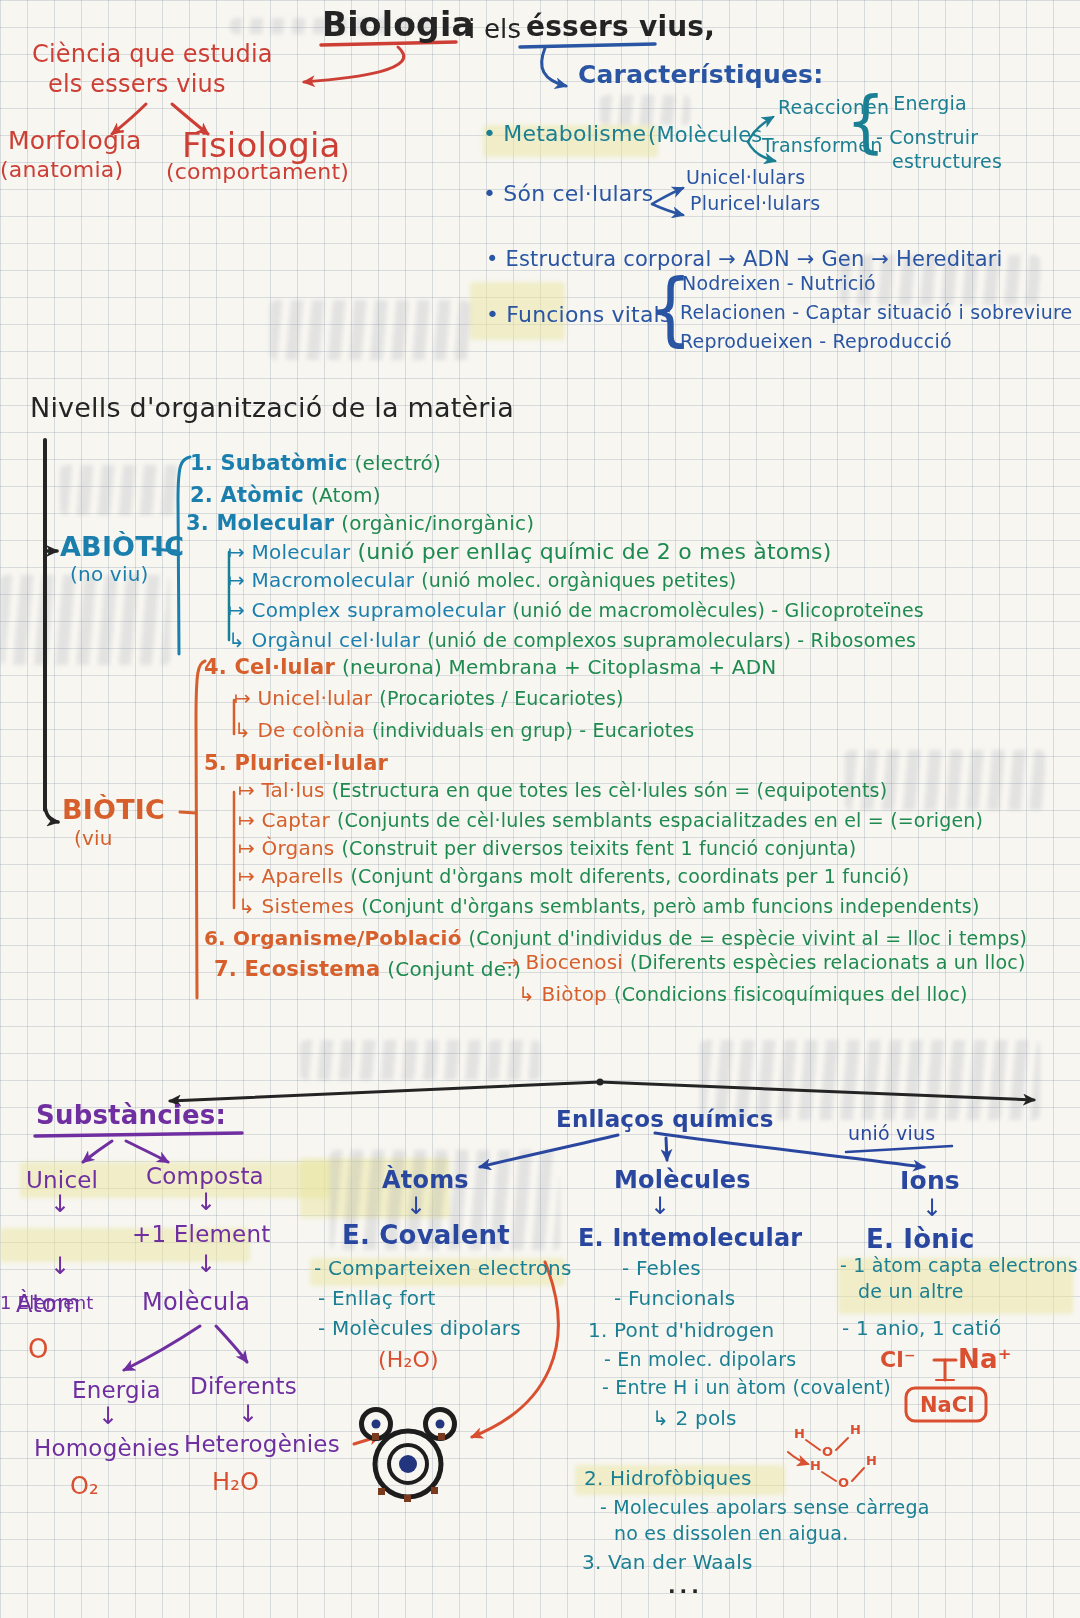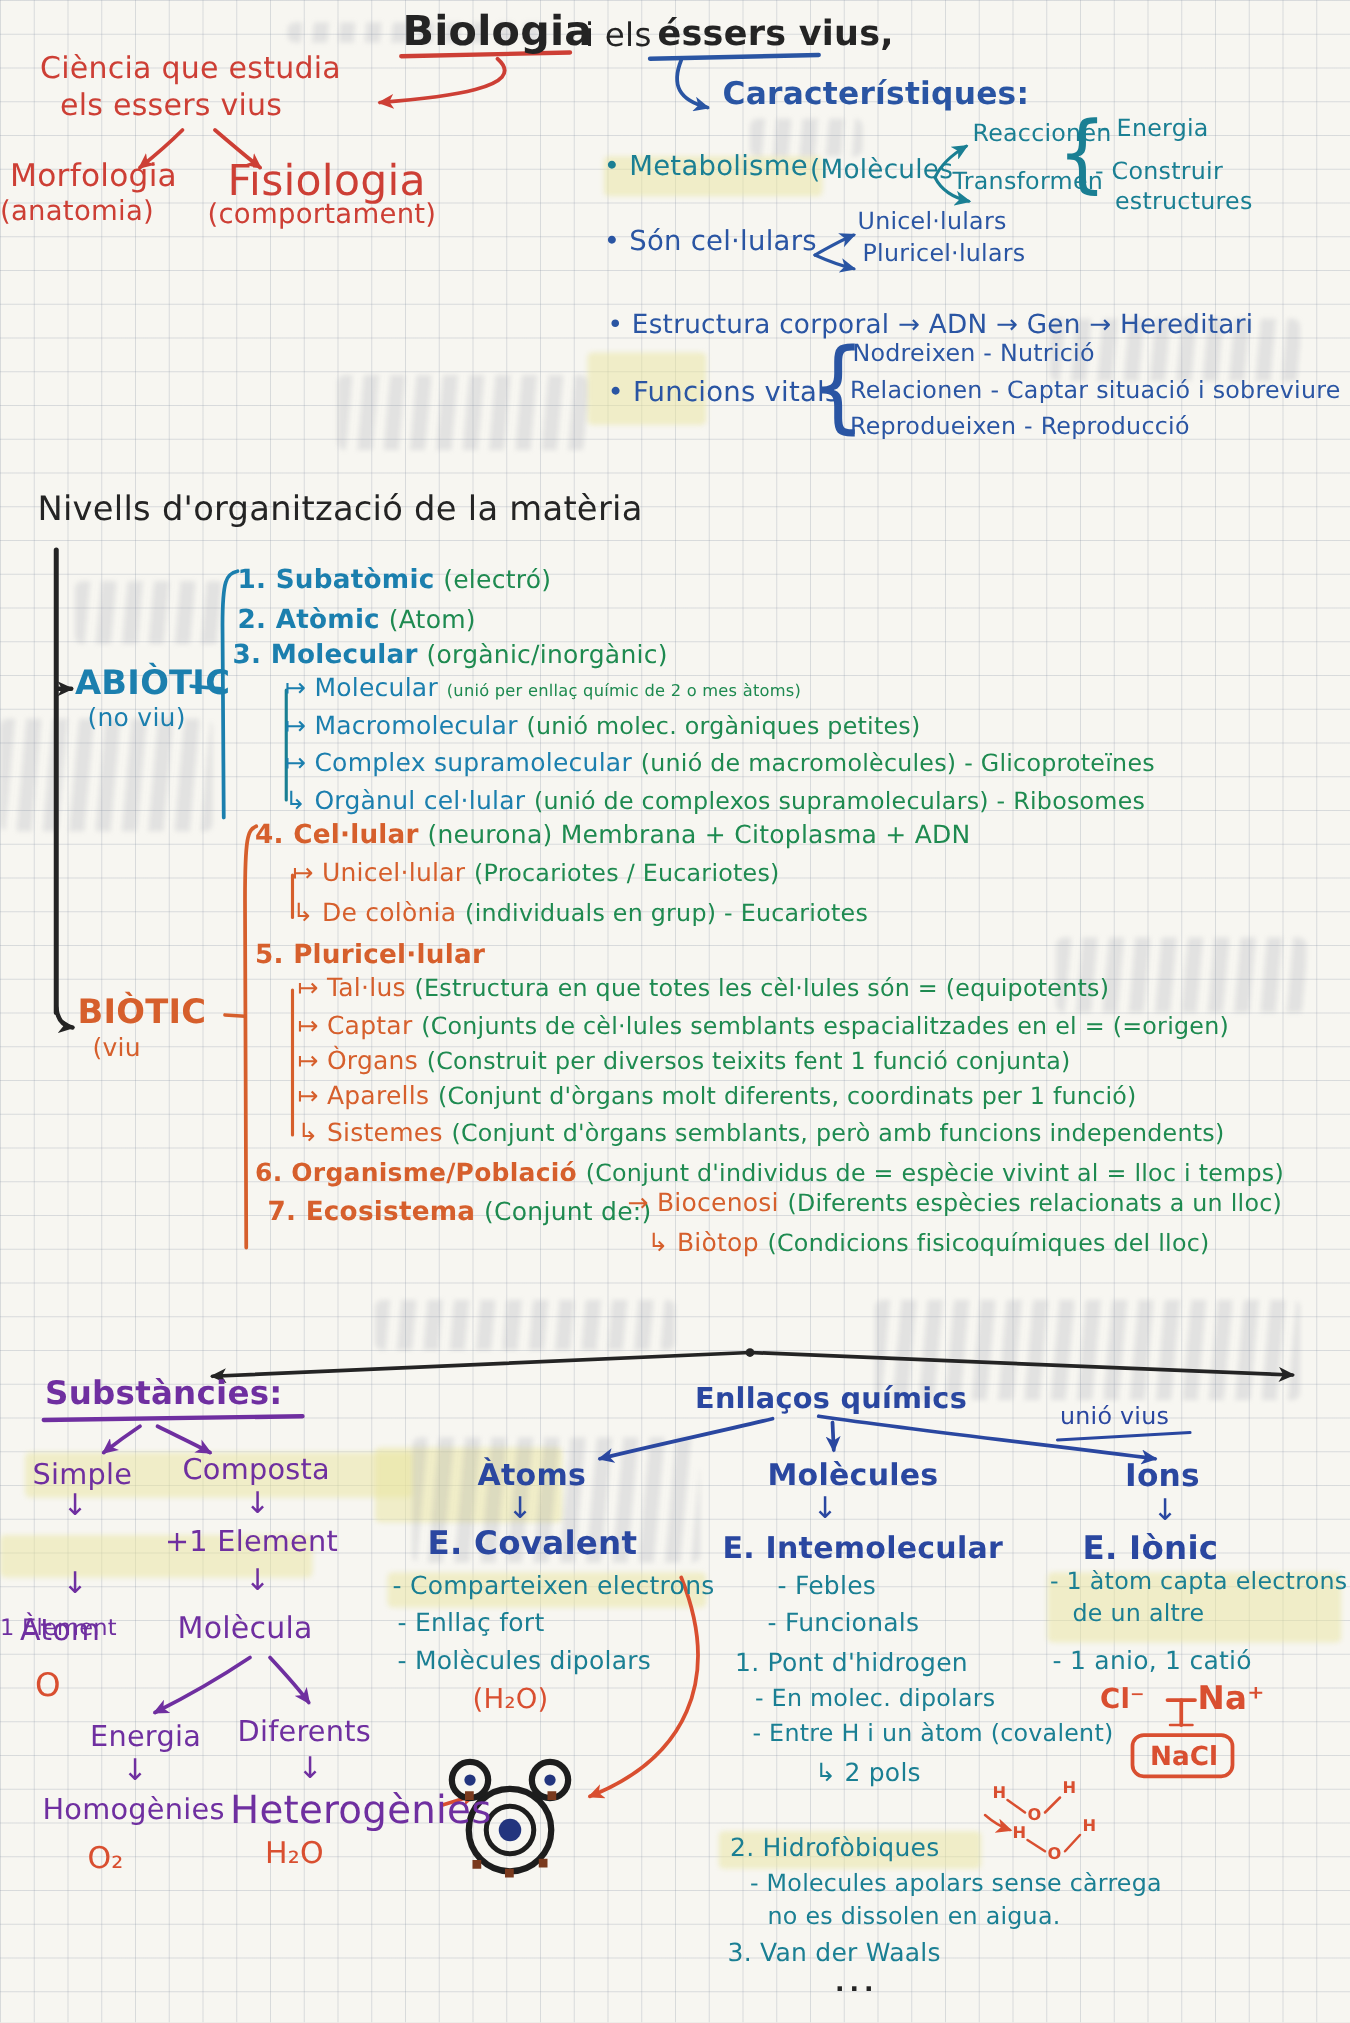--- a/index.html
+++ b/index.html
@@ -215,21 +215,21 @@
     <span class="t blk" style="left:30px;top:394px;font-size:27px">Nivells d'organització de la matèria</span>
     <span class="t cyan b" style="left:60px;top:533px;font-size:27px">ABIÒTIC</span>
     <span class="t cyan" style="left:70px;top:564px;font-size:20px">(no viu)</span>
     <span class="t org b" style="left:62px;top:796px;font-size:27px">BIÒTIC</span>
     <span class="t org" style="left:74px;top:828px;font-size:20px">(viu</span>
 
     <div class="t" style="left:190px;top:452px;font-size:21px"><span class="cyan b mr">1. Subatòmic</span><span class="grn" style="font-size:20px">(electró)</span></div>
     <div class="t" style="left:190px;top:484px;font-size:21px"><span class="cyan b mr">2. Atòmic</span><span class="grn" style="font-size:20px">(Atom)</span></div>
     <div class="t" style="left:186px;top:512px;font-size:21px"><span class="cyan b mr">3. Molecular</span><span class="grn" style="font-size:20px">(orgànic/inorgànic)</span></div>
 
-    <div class="t" style="left:228px;top:540px;font-size:20px"><span class="pa cyan"></span><span class="cyan mr">Molecular</span><span class="grn" style="font-size:13px">(unió per enllaç químic de 2 o mes àtoms)</span></div>
+    <div class="t" style="left:228px;top:540px;font-size:20px"><span class="pa cyan"></span><span class="cyan mr">Molecular</span><span class="grn" style="font-size:22px">(unió per enllaç químic de 2 o mes àtoms)</span></div>
     <div class="t" style="left:228px;top:570px;font-size:20px"><span class="pa cyan"></span><span class="cyan mr">Macromolecular</span><span class="grn" style="font-size:19px">(unió molec. orgàniques petites)</span></div>
     <div class="t" style="left:228px;top:600px;font-size:20px"><span class="pa cyan"></span><span class="cyan mr">Complex supramolecular</span><span class="grn" style="font-size:19px">(unió de macromolècules) - Glicoproteïnes</span></div>
     <div class="t" style="left:228px;top:630px;font-size:20px"><span class="pb cyan"></span><span class="cyan mr">Orgànul cel·lular</span><span class="grn" style="font-size:19px">(unió de complexos supramoleculars) - Ribosomes</span></div>
 
     <div class="t" style="left:204px;top:656px;font-size:21px"><span class="org b mr">4. Cel·lular</span><span class="grn" style="font-size:20px">(neurona) Membrana + Citoplasma + ADN</span></div>
     <div class="t" style="left:234px;top:688px;font-size:20px"><span class="pa org"></span><span class="org mr">Unicel·lular</span><span class="grn" style="font-size:19px">(Procariotes / Eucariotes)</span></div>
     <div class="t" style="left:234px;top:720px;font-size:20px"><span class="pb org"></span><span class="org mr">De colònia</span><span class="grn" style="font-size:19px">(individuals en grup) - Eucariotes</span></div>
 
     <span class="t org b" style="left:204px;top:752px;font-size:21px">5. Pluricel·lular</span>
     <div class="t" style="left:238px;top:780px;font-size:20px"><span class="pa org"></span><span class="org mr">Tal·lus</span><span class="grn" style="font-size:19px">(Estructura en que totes les cèl·lules són = (equipotents)</span></div>
@@ -240,37 +240,37 @@
 
     <div class="t" style="left:204px;top:928px;font-size:20px"><span class="org b mr">6. Organisme/Població</span><span class="grn" style="font-size:19px">(Conjunt d'individus de = espècie vivint al = lloc i temps)</span></div>
     <div class="t" style="left:214px;top:958px;font-size:21px"><span class="org b mr">7. Ecosistema</span><span class="grn" style="font-size:20px">(Conjunt de:)</span></div>
     <div class="t" style="left:502px;top:952px;font-size:20px"><span class="pr org"></span><span class="org mr">Biocenosi</span><span class="grn" style="font-size:19px">(Diferents espècies relacionats a un lloc)</span></div>
     <div class="t" style="left:518px;top:984px;font-size:20px"><span class="pb org"></span><span class="org mr">Biòtop</span><span class="grn" style="font-size:19px">(Condicions fisicoquímiques del lloc)</span></div>
   </div>
 
 
   <div>
     <span class="t pur b" style="left:36px;top:1102px;font-size:26px">Substàncies:</span>
-    <span class="t pur" style="left:26px;top:1168px;font-size:23px">Simple</span>
+    <span class="t pur" style="left:26px;top:1168px;font-size:23px">Unicel</span>
     <span class="t pur" style="left:146px;top:1164px;font-size:23px">Composta</span>
     <span class="t pur dn" style="left:50px;top:1192px;font-size:24px"></span>
     <span class="t pur dn" style="left:196px;top:1190px;font-size:24px"></span>
     <span class="t pur" style="left:0px;top:1294px;font-size:18px">1 Element</span>
     <span class="t pur" style="left:132px;top:1222px;font-size:23px">+1 Element</span>
     <span class="t pur dn" style="left:50px;top:1254px;font-size:24px"></span>
     <span class="t pur dn" style="left:196px;top:1252px;font-size:24px"></span>
     <span class="t pur" style="left:16px;top:1292px;font-size:24px">Àtom</span>
     <span class="t pur" style="left:142px;top:1290px;font-size:24px">Molècula</span>
     <span class="t fred" style="left:28px;top:1336px;font-size:26px">O</span>
     <span class="t pur" style="left:72px;top:1378px;font-size:23px">Energia</span>
     <span class="t pur" style="left:190px;top:1374px;font-size:23px">Diferents</span>
     <span class="t pur dn" style="left:98px;top:1404px;font-size:24px"></span>
     <span class="t pur dn" style="left:238px;top:1402px;font-size:24px"></span>
     <span class="t pur" style="left:34px;top:1436px;font-size:23px">Homogènies</span>
-    <span class="t pur" style="left:184px;top:1432px;font-size:31px">Heterogènies</span>
+    <span class="t pur" style="left:184px;top:1432px;font-size:23px">Heterogènies</span>
     <span class="t fred" style="left:70px;top:1474px;font-size:24px">O₂</span>
     <span class="t fred" style="left:212px;top:1470px;font-size:24px">H₂O</span>
   </div>
 
   <div>
     <span class="t dblu b" style="left:556px;top:1107px;font-size:23px">Enllaços químics</span>
     <span class="t dblu" style="left:848px;top:1124px;font-size:19px">unió vius</span>
     <span class="t dblu b" style="left:382px;top:1168px;font-size:24px">Àtoms</span>
     <span class="t dblu b" style="left:614px;top:1168px;font-size:24px">Molècules</span>
     <span class="t dblu b" style="left:900px;top:1168px;font-size:25px">Ions</span>

